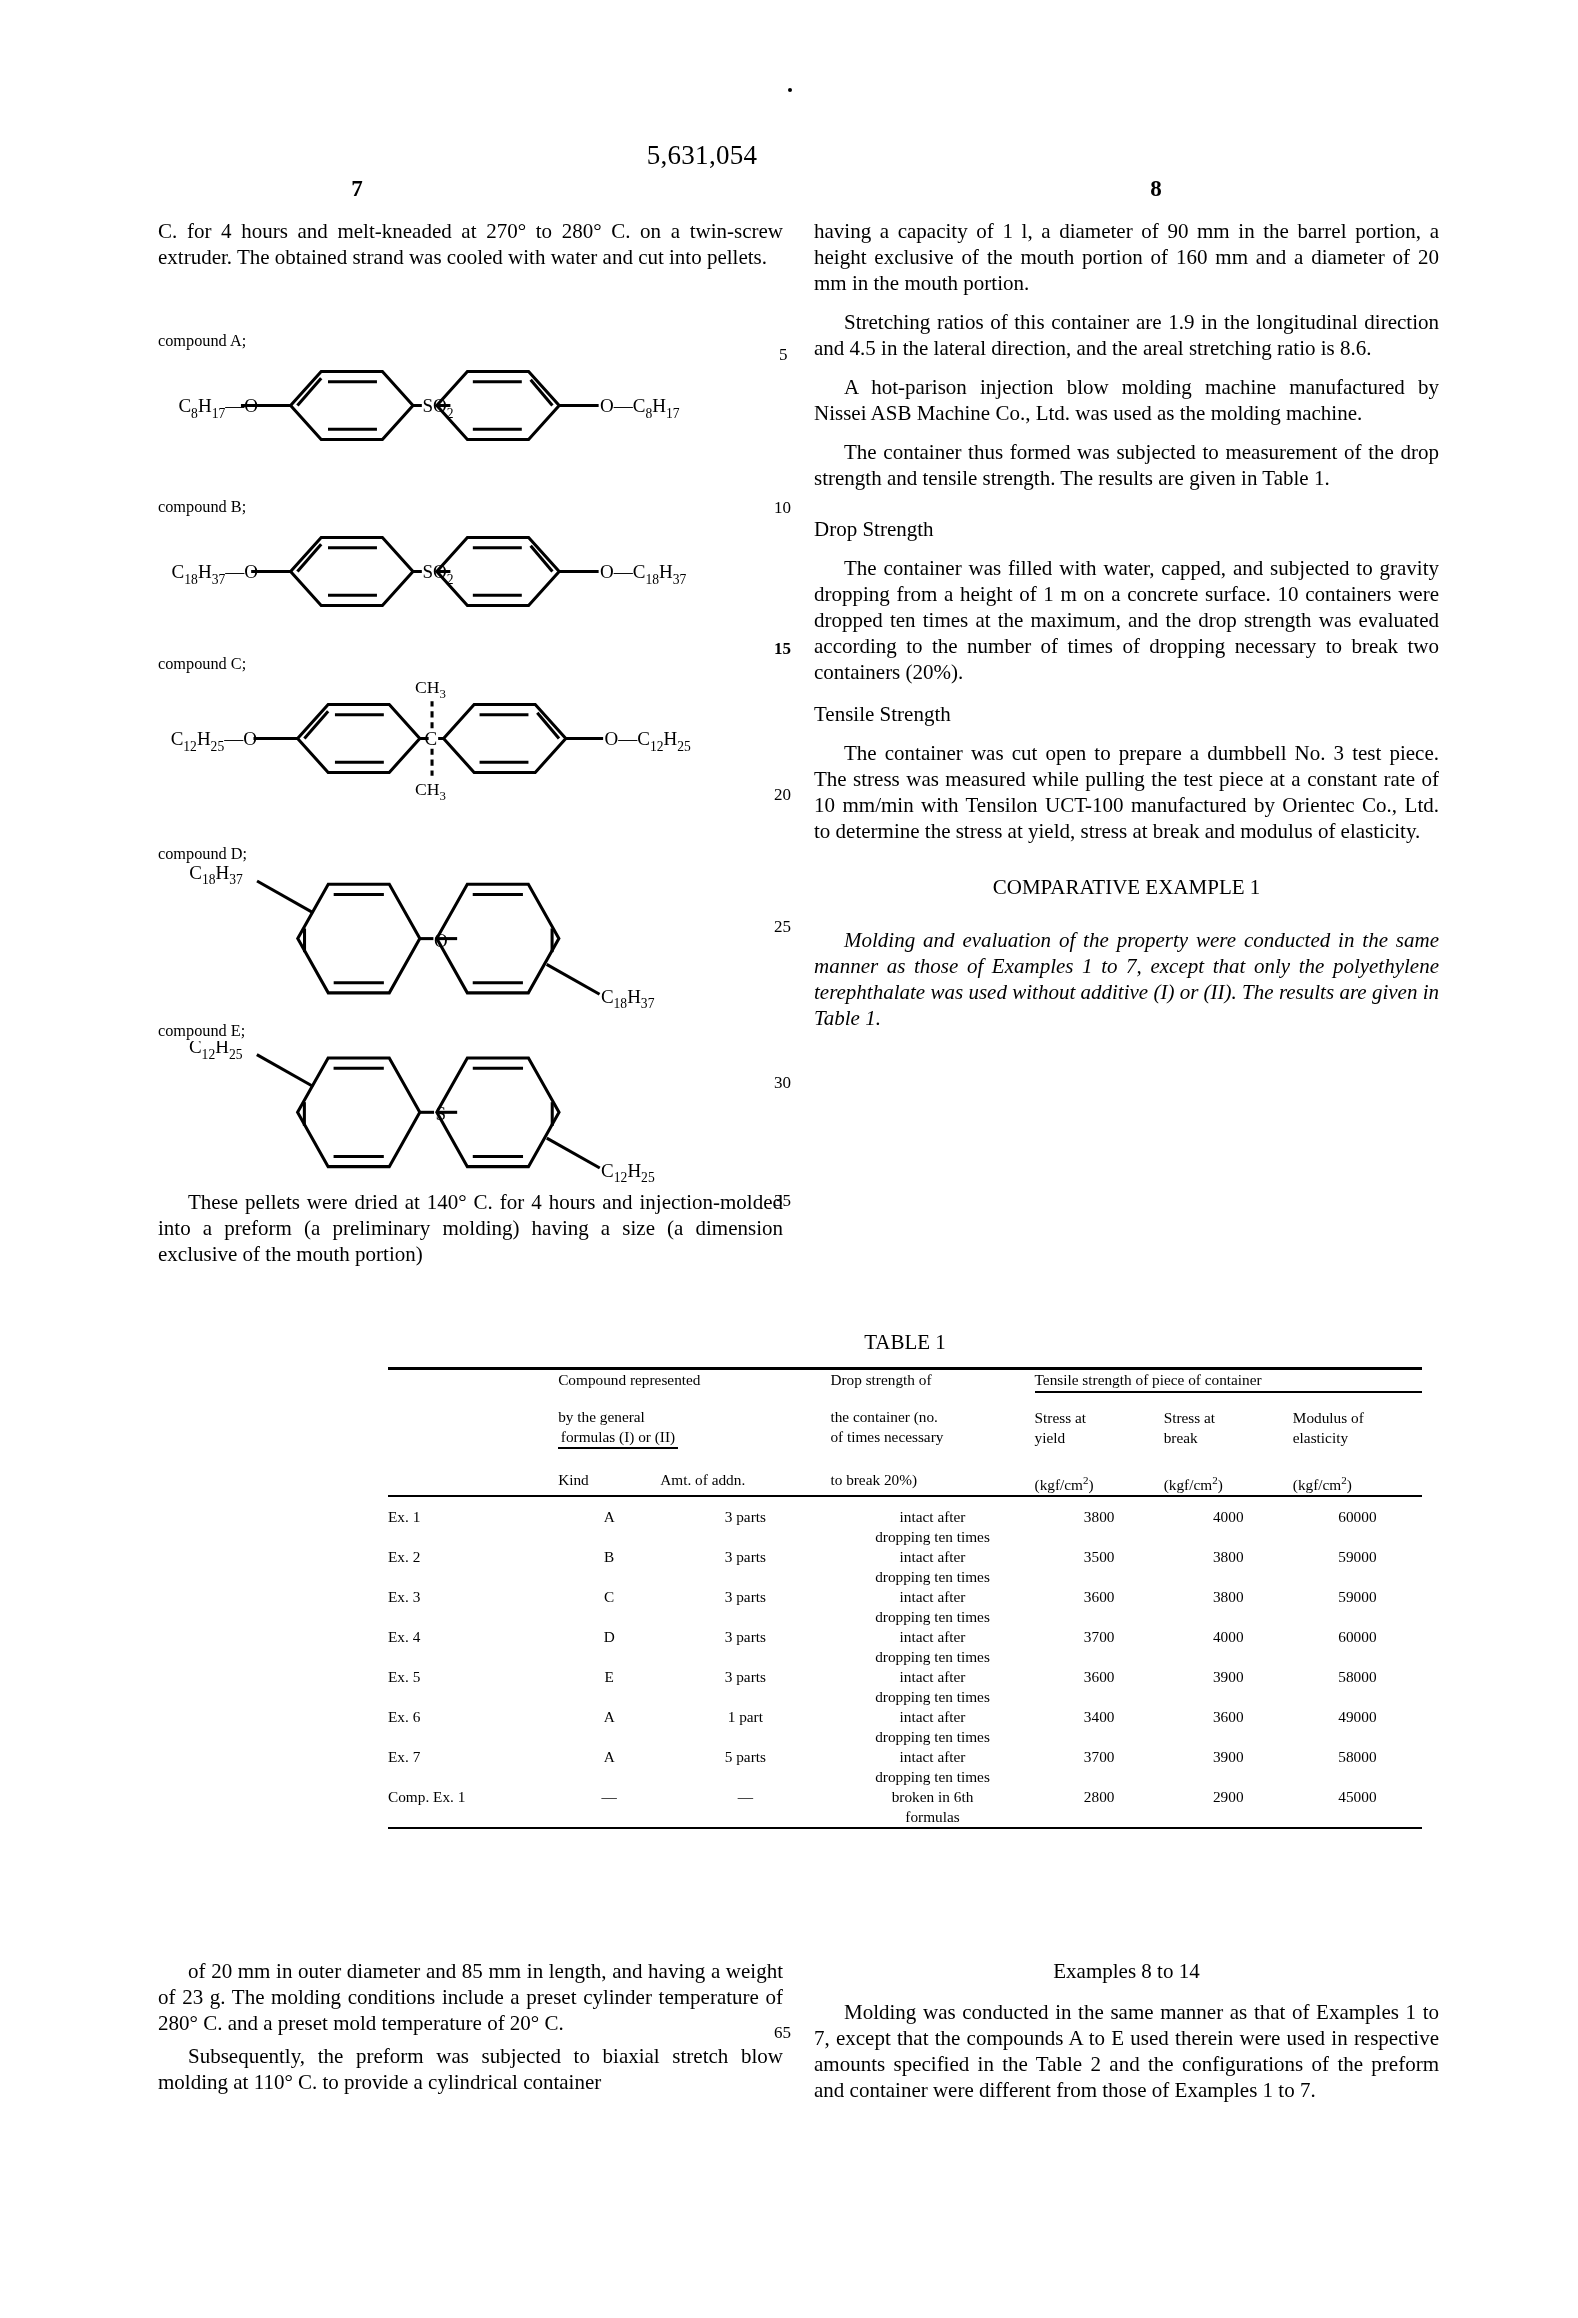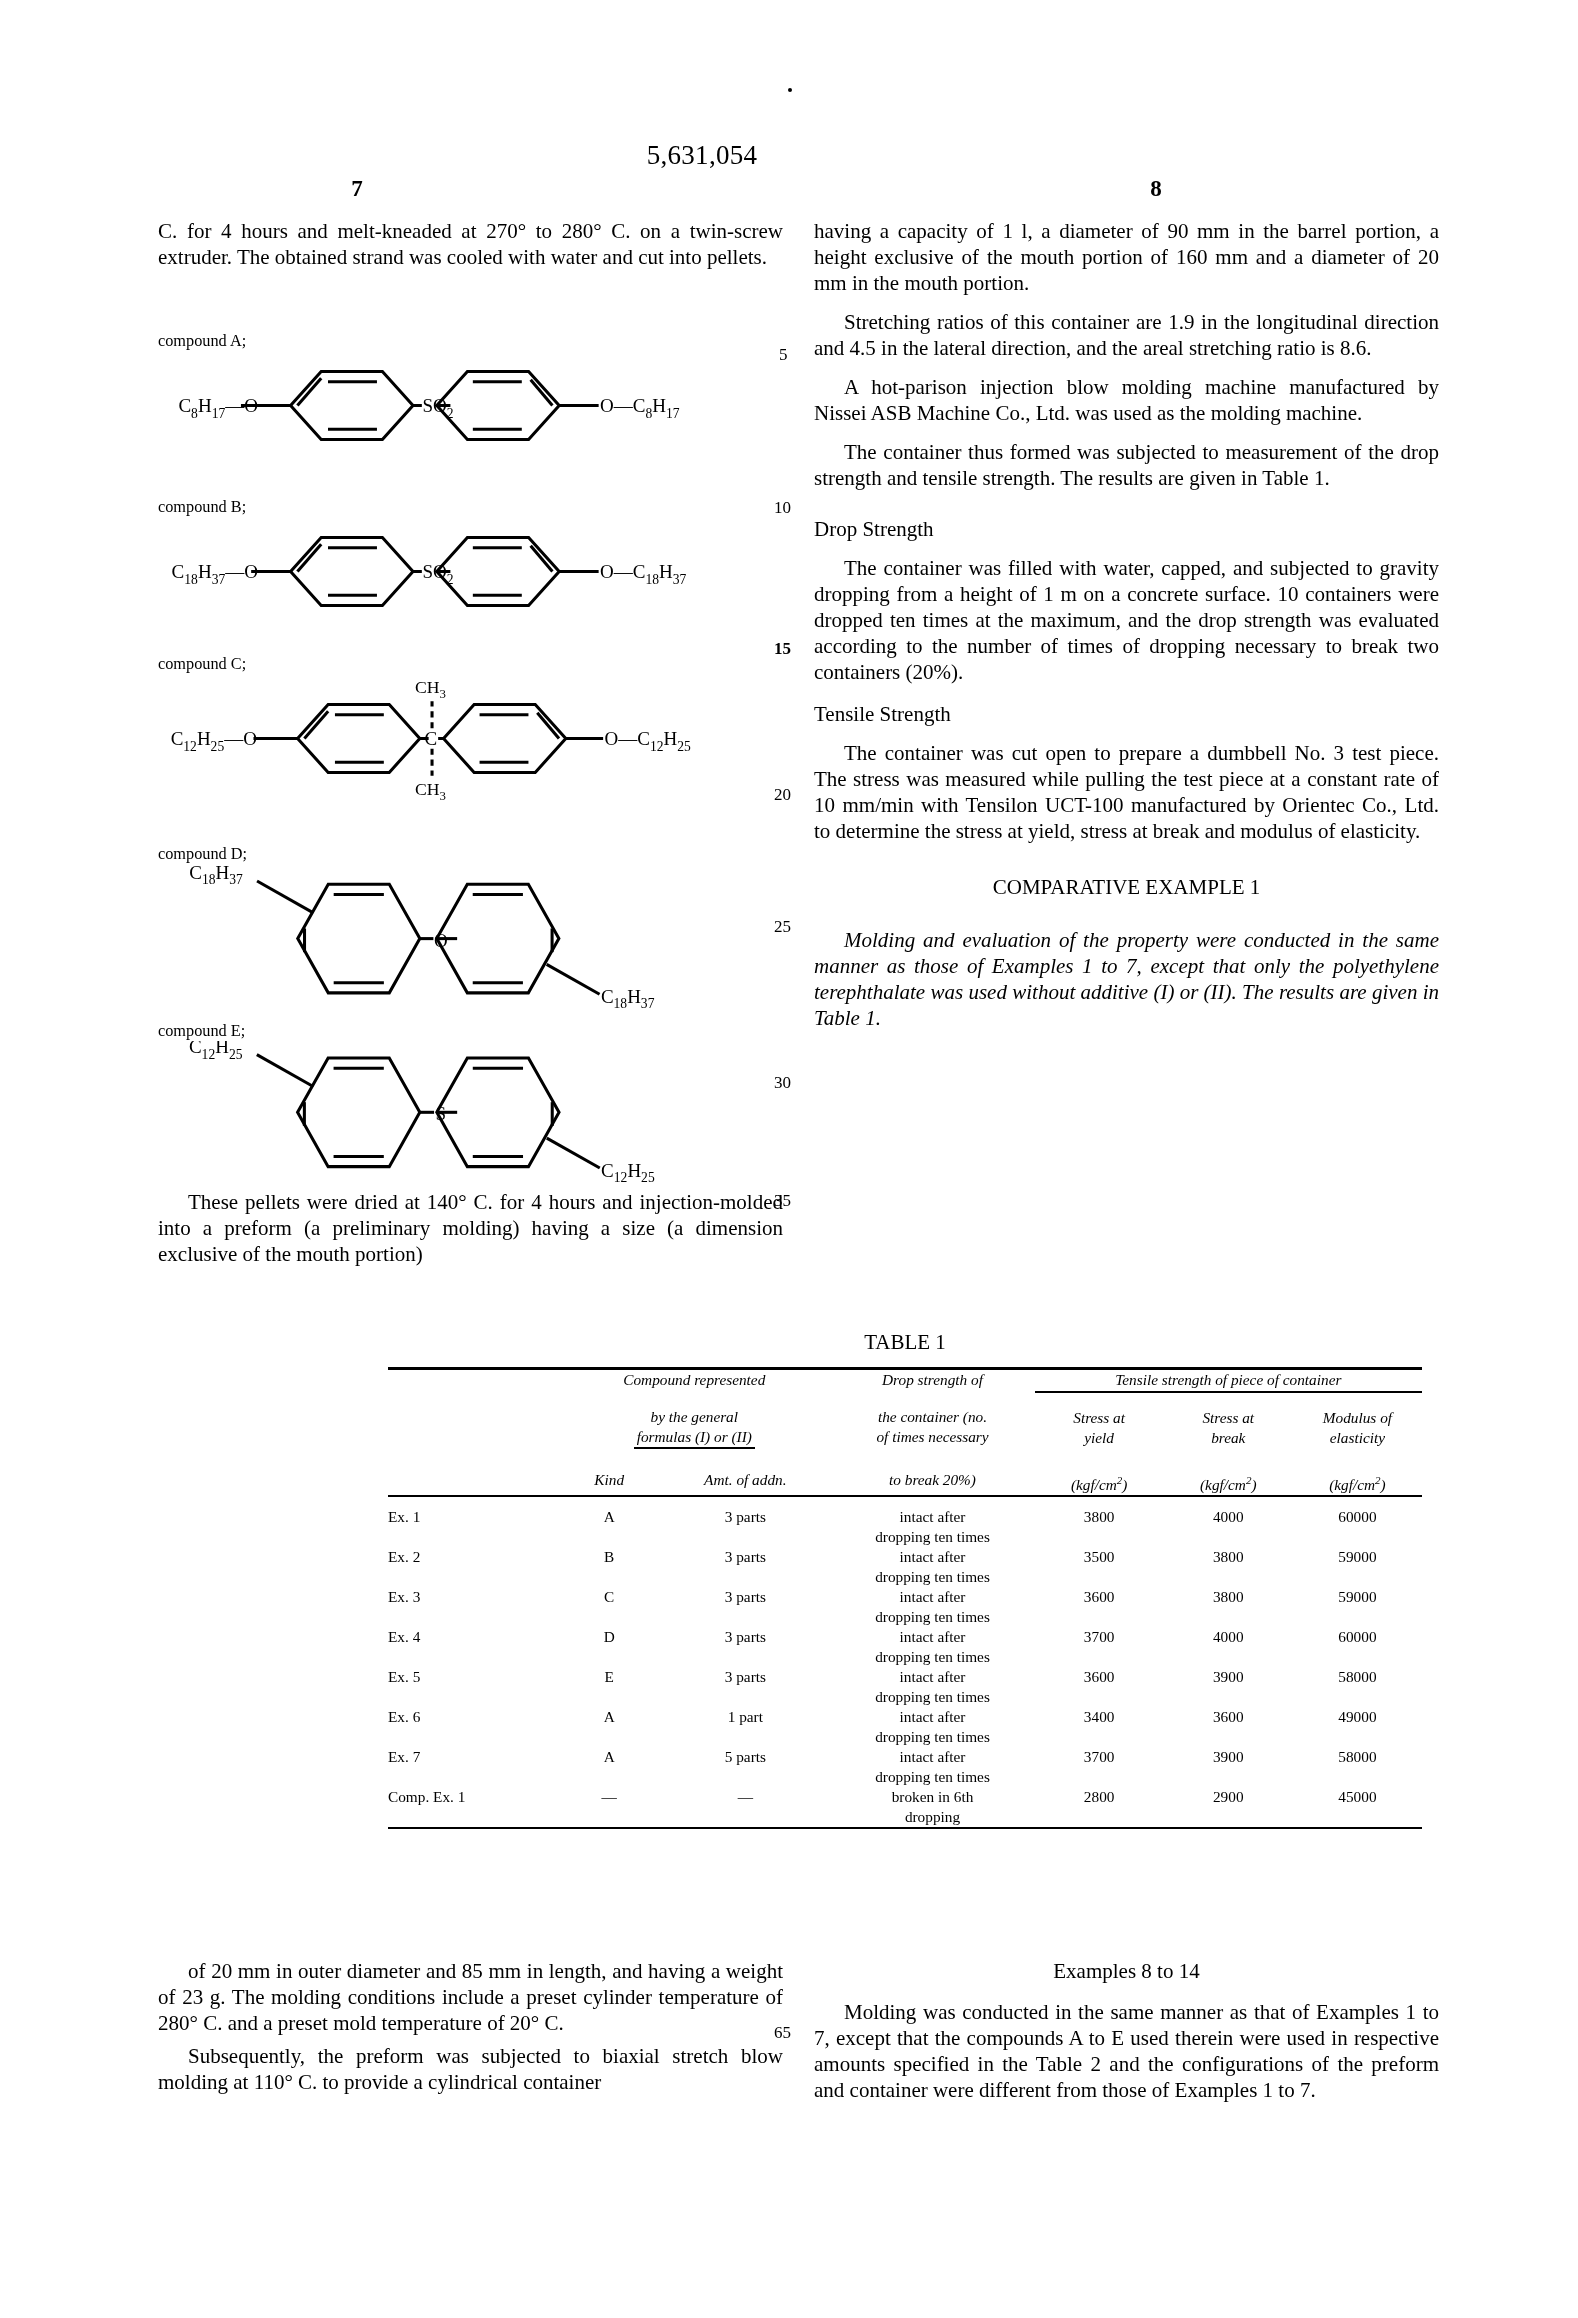--- a/index.html
+++ b/index.html
@@ -49,21 +49,21 @@
   .struct svg { display:block; }
 
   
   .tablewrap { position:absolute; left:388px; top:1330px; width:1034px; }
   .tabletitle { text-align:center; font-size:21px; margin-bottom:12.2px; }
   table.t1 { border-collapse:collapse; width:1034px; font-size:15.3px; }
   table.t1 td, table.t1 th { padding:0; font-weight:normal; vertical-align:top; }
   .rule-top    { border-top:3.4px solid #000; }
   .rule-mid    { border-top:2.7px solid #000; }
   .rule-bottom { border-top:2.7px solid #000; }
-  .hcell { text-align:center; line-height:20.4px; padding:6.8px 0 2.7px 0;font-style:italic; }
+  .hcell { text-align:left; line-height:20.4px; padding:6.8px 0 2.7px 0; }
   .spanrule { border-bottom:2.7px solid #000; }
   .rowcell { text-align:center; line-height:20px; padding-top:6.8px; }
   .rowname { text-align:left; line-height:20px; padding-top:6.8px; white-space:nowrap; }
   .sup2 { font-size:0.72em; vertical-align:super; }
 
   
   .bot { position:absolute; width:625px; font-size:21px; line-height:26px; text-align:justify; }
   .bot.left  { left:158px; top:1958px; }
   .bot.right { left:814px; top:1958px; }
   .bot p { margin:0; text-indent:30px; }
@@ -381,21 +381,21 @@
           <td class="rowcell">3700</td>
           <td class="rowcell">3900</td>
           <td class="rowcell">58000</td>
         </tr>
         <tr>
           <td class="rowname">Comp. Ex. 1</td>
           <td class="rowcell">—</td>
           <td class="rowcell">—</td>
           <td class="rowcell">
             <div>broken in 6th</div>
-            <div>dropping</div>
+            <div>formulas</div>
           </td>
           <td class="rowcell">2800</td>
           <td class="rowcell">2900</td>
           <td class="rowcell">45000</td>
         </tr>
         <tr>
             <td class="rule-bottom" colspan="7" style="height:11px;"></td>
           </tr>
       </tbody>
     </table>

